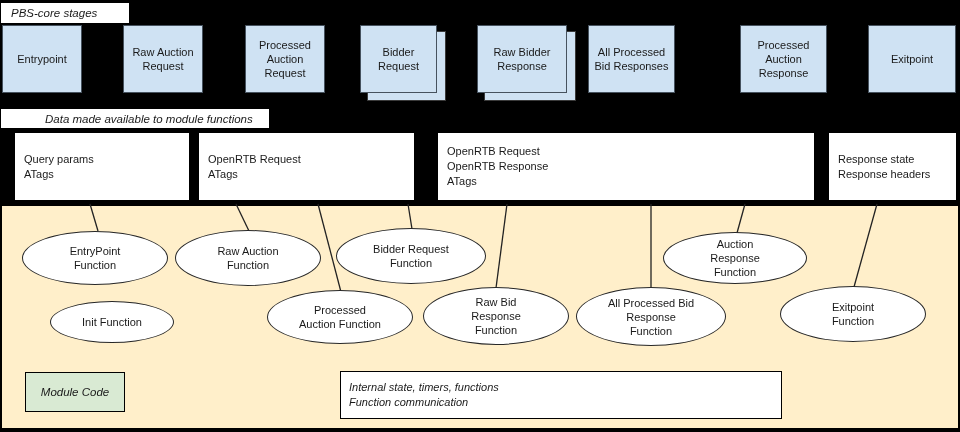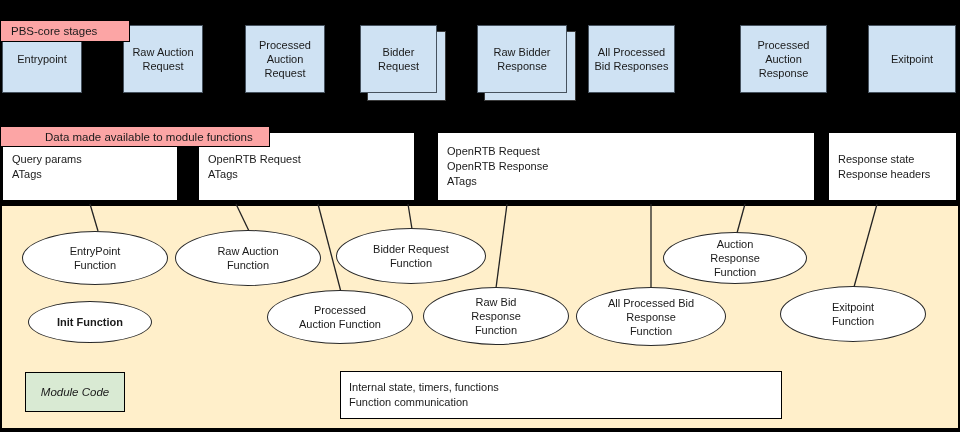--- a/index.html
+++ b/index.html
@@ -3,23 +3,23 @@
 <meta charset="utf-8">
 <style>
   html,body { margin:0; padding:0; }
   body {
     width:960px; height:432px; position:relative; overflow:hidden;
     background:#000000;
     font-family:"Liberation Sans", sans-serif;
     color:#1a1a1a;
   }
   .green-label {
-    position:absolute; background:#fca5a5; border:1px solid #000;
+    position:absolute; background:#ffffff; border:1px solid #000;
     box-sizing:border-box; display:flex; align-items:center;
-    font-size:11.5px; padding:0 10px; z-index:4;margin-top:18px;
+    font-style:italic; font-size:11.5px; padding:0 10px; z-index:4;
   }
   .stage {
     position:absolute; top:25px; height:68px; background:#cfe2f3;
     border:1px solid #46525e; box-sizing:border-box; z-index:3;
     display:flex; align-items:center; justify-content:center;
     text-align:center; font-size:11px; line-height:14px; padding:2px 5px;
   }
   .stage.stacked {
     box-shadow: 8px 7px 0 0 #cfe2f3, 8px 7px 0 1px #3a3a3a;
   }
@@ -46,21 +46,21 @@
   .module-code {
     position:absolute; left:25px; top:372px; width:100px; height:40px;
     background:#d9ead3; border:1px solid #000; box-sizing:border-box; z-index:3;
     display:flex; align-items:center; justify-content:center;
     font-style:italic; font-size:11.5px;
   }
   .internal-box {
     position:absolute; left:340px; top:371px; width:442px; height:48px;
     background:#ffffff; border:1.5px solid #000; box-sizing:border-box; z-index:3;
     display:flex; flex-direction:column; justify-content:center;
-    font-size:11px; line-height:15px; padding:0 8px;
+    font-size:11px; line-height:15px; padding:0 8px;font-style:italic;
   }
 </style>
 </head>
 <body>
 
 <div class="green-label" style="left:0px; top:2px; width:130px; height:22px;">PBS-core stages</div>
 
 <div class="stage" style="left:2px;   width:80px;">
     <span>Entrypoint</span>
   </div>
@@ -81,21 +81,21 @@
   </div>
 <div class="stage" style="left:740px; width:87px;">
     <span>Processed Auction Response</span>
   </div>
 <div class="stage" style="left:868px; width:88px;">
     <span>Exitpoint</span>
   </div>
 
 <div class="green-label" style="left:0px; top:108px; width:270px; height:21px;padding-left:44px;">Data made available to module functions</div>
 
-<div class="data-box" style="left:2px; width:176px;">
+<div class="data-box" style="left:14px; width:176px;">
   <div>Query params</div>
   <div>ATags</div>
 </div>
 <div class="data-box" style="left:198px; width:217px;">
   <div>OpenRTB Request</div>
   <div>ATags</div>
 </div>
 <div class="data-box" style="left:437px; width:378px;">
   <div>OpenRTB Request</div>
   <div>OpenRTB Response</div>
@@ -118,21 +118,21 @@
     <line x1="651" y1="204" x2="651" y2="288"></line>
     <line x1="745" y1="204" x2="737" y2="233"></line>
     <line x1="877" y1="204" x2="854" y2="287"></line>
   </g>
 </svg>
 
 <div class="fn" style="left:22px;  top:231px; width:146px; height:54px;">
   <div>EntryPoint</div>
   <div>Function</div>
 </div>
-<div class="fn" style="left:28px;  top:301px; width:124px; height:42px;font-weight:bold;">
+<div class="fn" style="left:50px;  top:301px; width:124px; height:42px;">
   <div>Init Function</div>
 </div>
 <div class="fn" style="left:175px; top:230px; width:146px; height:56px;">
   <div>Raw Auction</div>
   <div>Function</div>
 </div>
 <div class="fn" style="left:267px; top:290px; width:146px; height:54px;">
   <div>Processed</div>
   <div>Auction Function</div>
 </div>

